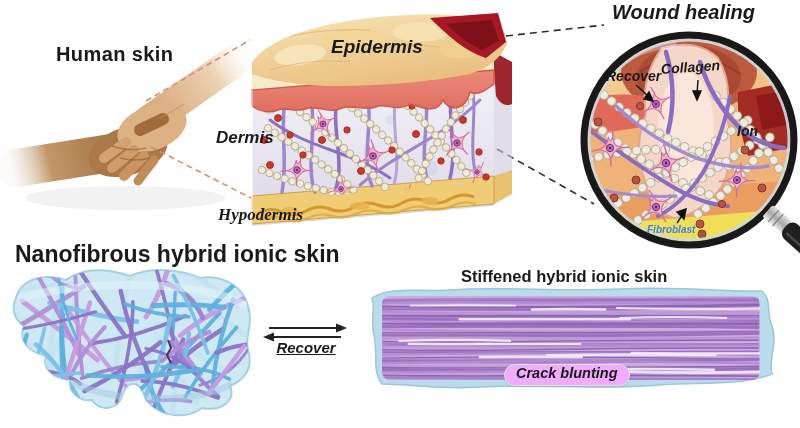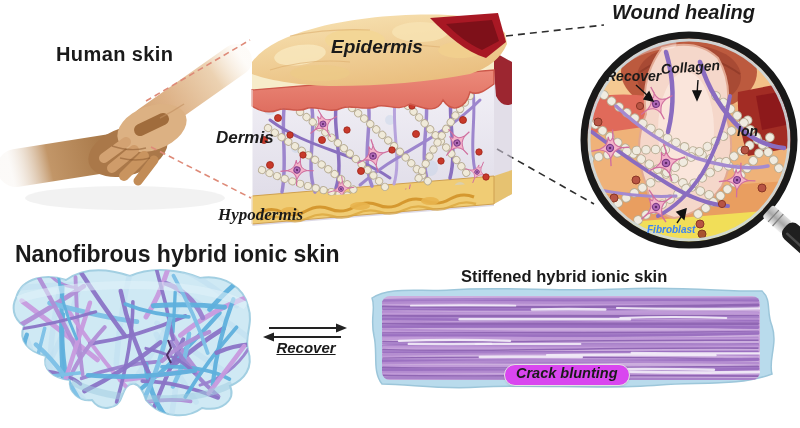--- a/index.html
+++ b/index.html
@@ -15,21 +15,21 @@
   #hypodermis{left:218px;top:206px;font-size:17px;font-family:Liberation Serif, serif;}
   #wound-healing{left:612px;top:1px;width:136px;text-align:center;font-size:20px;font-style:italic;}
   #elastin{left:606px;top:69px;font-size:14px;}
   #collagen{left:661px;top:60px;font-size:14px;transform:rotate(-4deg);}
   #ion{left:737px;top:124px;font-size:14px;}
   #fibroblast{left:647px;top:224px;font-size:10px;color:#3b82f6;}
   #nanofibrous-title{left:15px;top:242px;font-size:23px;}
   #stretch{left:264px;top:305px;width:84px;text-align:center;font-size:15px;}
   #recover{left:262px;top:340px;width:88px;text-align:center;font-size:15px;text-decoration:underline;}
   #stiffened-title{left:461px;top:267px;font-size:16.5px;}
-  #crack-pill{left:504px;top:364px;background:#d946ef;border:1px solid #e3e3e3;
+  #crack-pill{left:504px;top:364px;background:#f0abfc;border:1px solid #e3e3e3;
               border-radius:11px;padding:1px 11px 3px;font-size:14.5px;
               box-shadow:0 1px 2px rgba(0,0,0,.08);}
 </style>
 </head>
 <body>
 
 <div class="stage">
 
 <svg width="800" height="428" viewBox="0 0 800 428">
   <defs>

